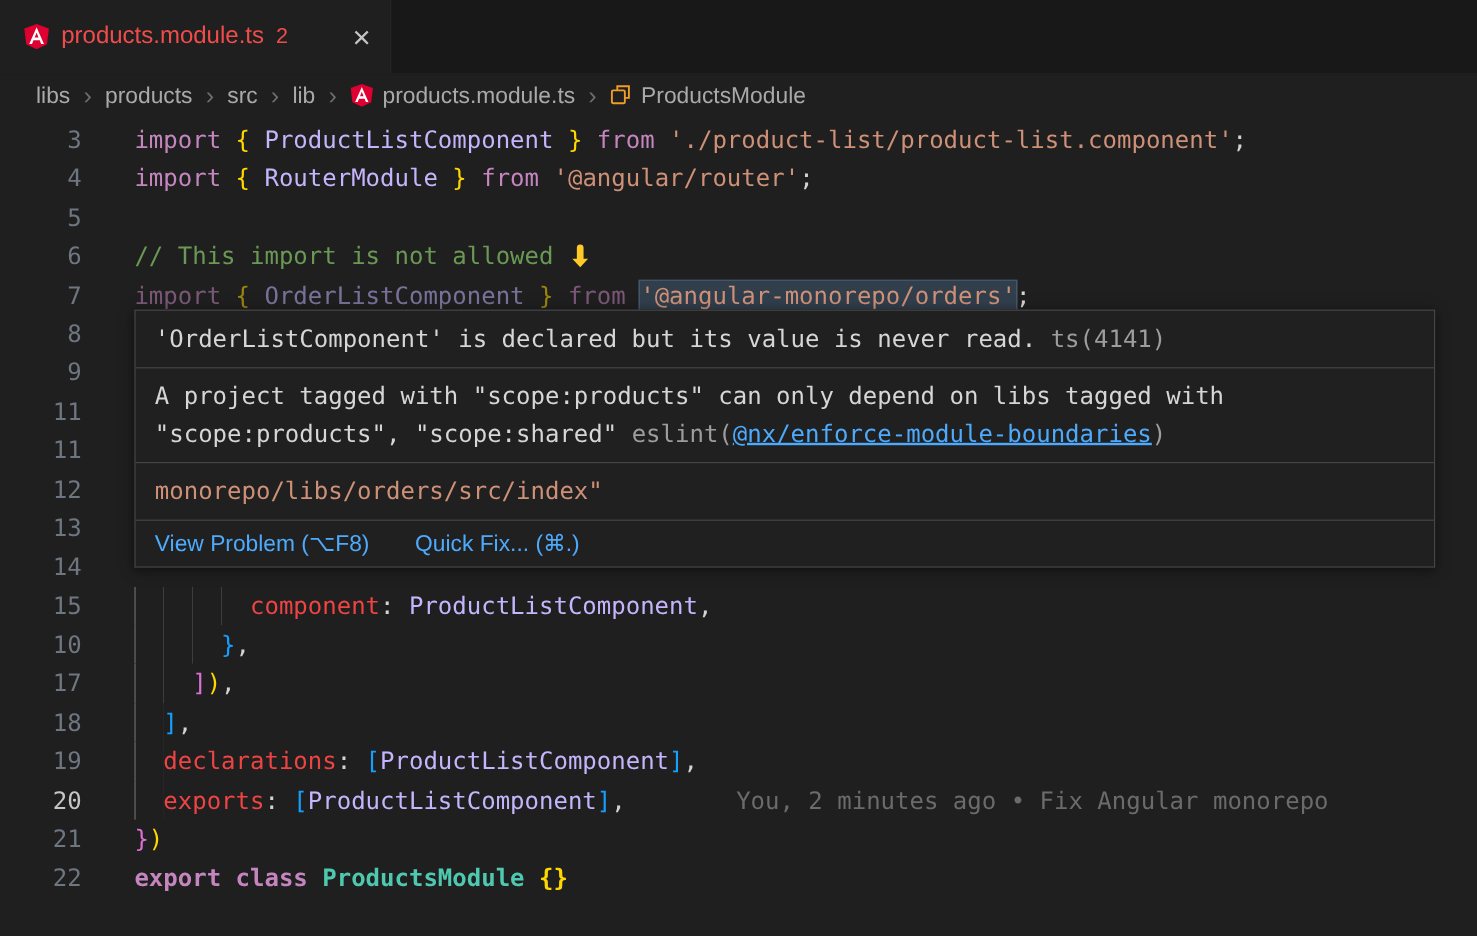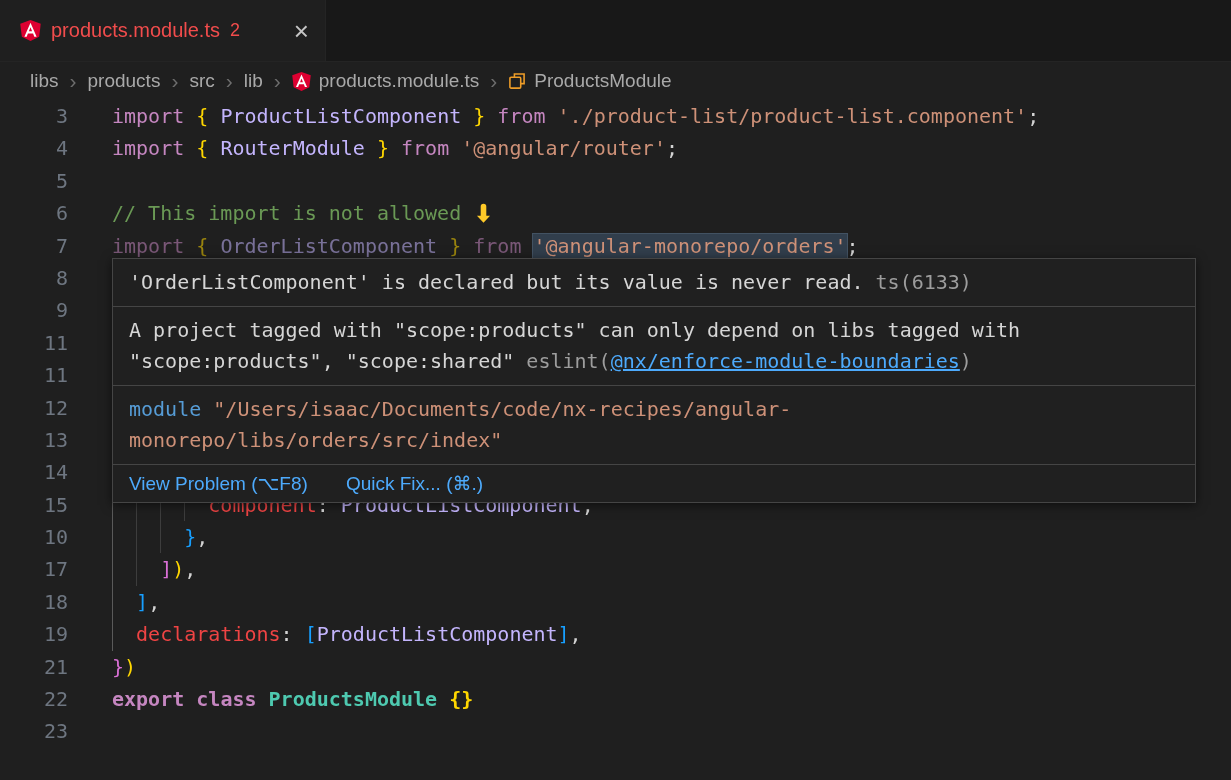--- a/index.html
+++ b/index.html
@@ -13,21 +13,21 @@
             border-bottom:1px solid #242424; }
   .tab { display:flex; align-items:center; gap:10px; padding:0 16px 0 20px;
          width:326px; background:#1f1f1f; border-right:1px solid #242424; cursor:pointer; }
   .tab-title { color:#f14c4c; font-size:20px; white-space:nowrap; }
   .tab-badge { color:#f14c4c; font-size:18px; }
   .tab-close { margin-left:auto; color:#c5c5c5; font-size:26px; line-height:1; cursor:pointer; }
   .icon { display:inline-flex; align-items:center; justify-content:center; flex:none; }
   
   .breadcrumb { height:38px; display:flex; align-items:center; padding-left:30px;
                 font-size:19px; color:#a9a9a9; background:#1f1f1f; white-space:nowrap; }
-  .crumb { display:flex; align-items:center; gap:8px; cursor:pointer; }
+  .crumb { display:flex; align-items:flex-start; gap:8px; cursor:pointer; }
   .crumb-sep { color:#6e6e6e; margin:0 11px; font-size:21px; }
   
   .editor { position:relative; font-family:"DejaVu Sans Mono","Liberation Mono",monospace;
             font-size:20px; }
   .row { display:flex; height:32.4px; line-height:32.4px; }
   .gutter { width:96px; flex:none; text-align:right; padding-right:28px;
             color:#6e7681; font-size:20px; }
   .row.active .gutter { color:#c6c6c6; }
   .code { flex:1; white-space:pre; cursor:text; }
   .indent { display:inline-block; height:32.4px; vertical-align:top;
@@ -177,45 +177,44 @@
         <div class="code" style="padding-left: 16px;"><span class="indent" style="width: 4ch;"></span><span class="c-b2">]</span><span class="c-b1">)</span><span class="c-pun">,</span></div>
       </div>
       <div class="row">
         <div class="gutter">18</div>
         <div class="code" style="padding-left: 16px;"><span class="indent" style="width: 2ch;"></span><span class="c-b3">]</span><span class="c-pun">,</span></div>
       </div>
       <div class="row">
         <div class="gutter">19</div>
         <div class="code" style="padding-left: 16px;"><span class="indent" style="width: 2ch;"></span><span class="c-prop">declarations</span><span class="c-pun">: </span><span class="c-b3">[</span><span class="c-cls">ProductListComponent</span><span class="c-b3">]</span><span class="c-pun">,</span></div>
       </div>
+      <div class="row active">
+        <div class="gutter">20</div>
+        <div class="code" style="padding-left: 16px;"><span class="indent" style="width: 2ch;"></span><span class="c-prop">exports</span><span class="c-pun">: </span><span class="c-b3">[</span><span class="c-cls">ProductListComponent</span><span class="c-b3">]</span><span class="c-pun">,</span><span class="blame">You, 2 minutes ago • Fix Angular monorepo</span></div>
+      </div>
       <div class="row">
         <div class="gutter">21</div>
         <div class="code" style="padding-left: 16px;"><span class="c-b2">}</span><span class="c-b1">)</span></div>
       </div>
       <div class="row">
         <div class="gutter">22</div>
         <div class="code" style="padding-left: 16px; font-weight: bold;"><span class="c-kw">export </span><span class="c-kw">class </span><span class="c-teal">ProductsModule </span><span class="c-b1">{}</span></div>
-      </div>
-      <div class="row">
-        <div class="gutter">23</div>
-        <div class="code" style="padding-left: 16px;"></div>
       </div>
     </div>
 
   <div class="hover">
     <div id="hover-sections">
         <div class="hover-section">
-          <div class="hover-line" style="font-family: &quot;DejaVu Sans Mono&quot;, &quot;Liberation Mono&quot;, monospace;"><span class="c-fg">'OrderListComponent' is declared but its value is never read.</span><span class="c-dim2"> ts(6133)</span></div>
+          <div class="hover-line" style="font-family: &quot;DejaVu Sans Mono&quot;, &quot;Liberation Mono&quot;, monospace;"><span class="c-fg">'OrderListComponent' is declared but its value is never read.</span><span class="c-dim2"> ts(4141)</span></div>
         </div>
         <div class="hover-section">
           <div class="hover-line" style="font-family: &quot;DejaVu Sans Mono&quot;, &quot;Liberation Mono&quot;, monospace;"><span class="c-fg">A project tagged with "scope:products" can only depend on libs tagged with</span></div>
           <div class="hover-line" style="font-family: &quot;DejaVu Sans Mono&quot;, &quot;Liberation Mono&quot;, monospace;"><span class="c-fg">"scope:products", "scope:shared" </span><span class="c-dim2">eslint(</span><span class="c-link f-ul f-link">@nx/enforce-module-boundaries</span><span class="c-dim2">)</span></div>
         </div>
         <div class="hover-section">
-          <div class="hover-line" style="font-family: &quot;DejaVu Sans Mono&quot;, &quot;Liberation Mono&quot;, monospace;"><span class="c-kwblue">module </span><span class="c-str">"/Users/isaac/Documents/code/nx-recipes/angular-</span></div>
           <div class="hover-line" style="font-family: &quot;DejaVu Sans Mono&quot;, &quot;Liberation Mono&quot;, monospace;"><span class="c-str">monorepo/libs/orders/src/index"</span></div>
         </div>
       </div>
     <div class="hover-actions">
       <span class="hover-action">View Problem (⌥F8)</span>
       <span class="hover-action">Quick Fix... (⌘.)</span>
     </div>
   </div>
 </div>
 

